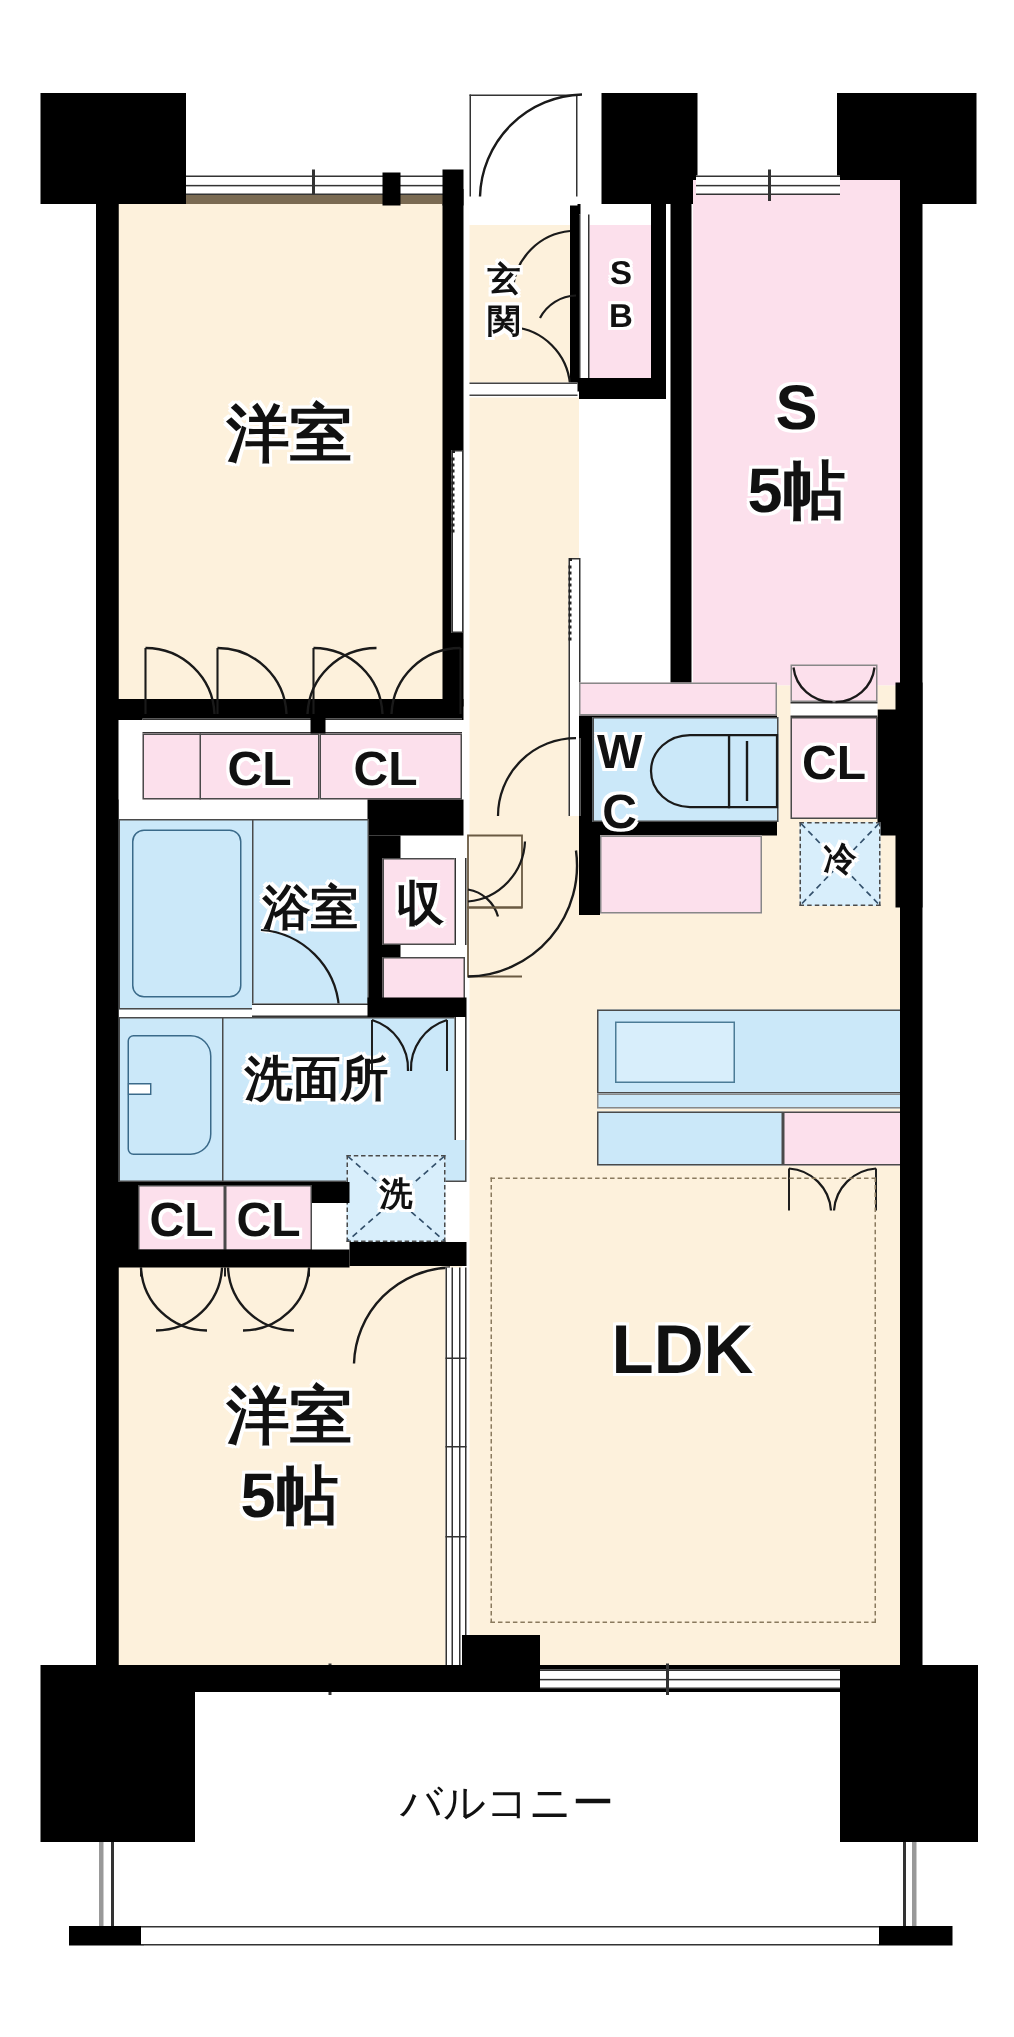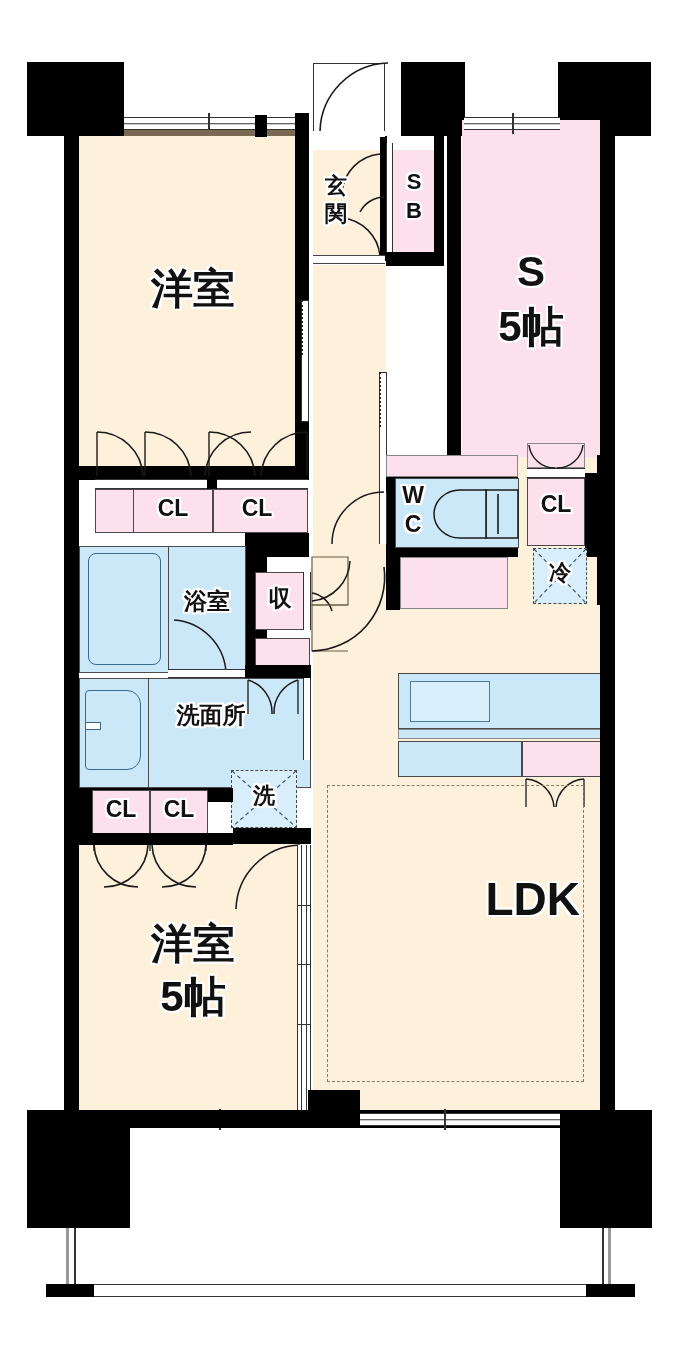--- a/index.html
+++ b/index.html
@@ -41,21 +41,21 @@
     text-shadow:
        1px 0 0 #fff, -1px 0 0 #fff, 0 1px 0 #fff, 0 -1px 0 #fff,
        2px 0 0 #fff, -2px 0 0 #fff, 0 2px 0 #fff, 0 -2px 0 #fff,
        1px 1px 0 #fff, -1px -1px 0 #fff, 1px -1px 0 #fff, -1px 1px 0 #fff,
        2px 2px 0 #fff, -2px -2px 0 #fff, 2px -2px 0 #fff, -2px 2px 0 #fff;
     line-height: 1.05;
     pointer-events: none;
   }
   .lbl-xl { font-size: 42px; }
   .lbl-lg { font-size: 38px; }
-  .lbl-md { font-size: 23px; }
+  .lbl-md { font-size: 32px; }
   .lbl-sm { font-size: 22px; }
 
   
   .dash { border: 1.5px dashed #4a4a4a; }
   .dash-brn { border: 1.5px dashed #8a7a5e; }
 
   
   .win-h {
     background: #ffffff;
     border-top: 1.5px solid #333;
@@ -314,21 +314,21 @@
   <div class="b f-pink ol" style="left:522px;top:741px;width:81px;height:36px;"></div>
 
   <svg class="b" style="left:524px;top:777px;width:64px;height:32px;" viewBox="0 0 64 32">
     <path d="M 2 2 A 30 30 0 0 1 30 30" fill="none" stroke="#1a1a1a" stroke-width="1.5"></path>
     <path d="M 60 2 A 30 30 0 0 0 32 30" fill="none" stroke="#1a1a1a" stroke-width="1.5"></path>
     <line x1="2" y1="2" x2="2" y2="30" stroke="#1a1a1a" stroke-width="1.3"></line>
     <line x1="60" y1="2" x2="60" y2="30" stroke="#1a1a1a" stroke-width="1.3"></line>
   </svg>
 
   <div class="b dash-brn" style="left:327px;top:785px;width:257px;height:297px;"></div>
-  <div class="lbl lbl-lg" style="left:330px;top:875px;width:250px;font-size:46px;text-align:right;">LDK</div>
+  <div class="lbl lbl-lg" style="left:330px;top:875px;width:250px;font-size:46px;">LDK</div>
 
   <div class="b f-black" style="left:64px;top:113px;width:15px;height:1010px;"></div>
 
   <div class="b f-black" style="left:600px;top:113px;width:15px;height:1010px;"></div>
 
   <div class="b f-black" style="left:597px;top:455px;width:18px;height:150px;"></div>
 
   <div class="b f-black" style="left:64px;top:1110px;width:551px;height:18px;"></div>
 
   <div class="b f-black" style="left:308px;top:1090px;width:52px;height:38px;"></div>
@@ -336,14 +336,15 @@
   <div class="b win-h" style="left:360px;top:1113px;width:200px;height:13px;"></div>
   <div class="b mullion" style="left:444px;top:1109px;width:1.5px;height:21px;"></div>
 
   <div class="b" style="left:66px;top:1228px;width:3px;height:58px;background:#999;"></div>
   <div class="b" style="left:608px;top:1228px;width:3px;height:58px;background:#999;"></div>
   <div class="b" style="left:74px;top:1228px;width:1.5px;height:58px;background:#333;"></div>
   <div class="b" style="left:602px;top:1228px;width:1.5px;height:58px;background:#333;"></div>
   <div class="b f-black" style="left:46px;top:1284px;width:50px;height:13px;"></div>
   <div class="b f-black" style="left:585px;top:1284px;width:50px;height:13px;"></div>
   <div class="b" style="left:94px;top:1284px;width:492px;height:13px;background:#fff;border-top:1.5px solid #333;border-bottom:1.5px solid #333;"></div>
+  <div class="lbl lbl-md" style="left:238px;top:1187px;width:200px;font-weight:400;font-size:28px;">バルコニー</div>
 
 </div>
 
 </body></html>

